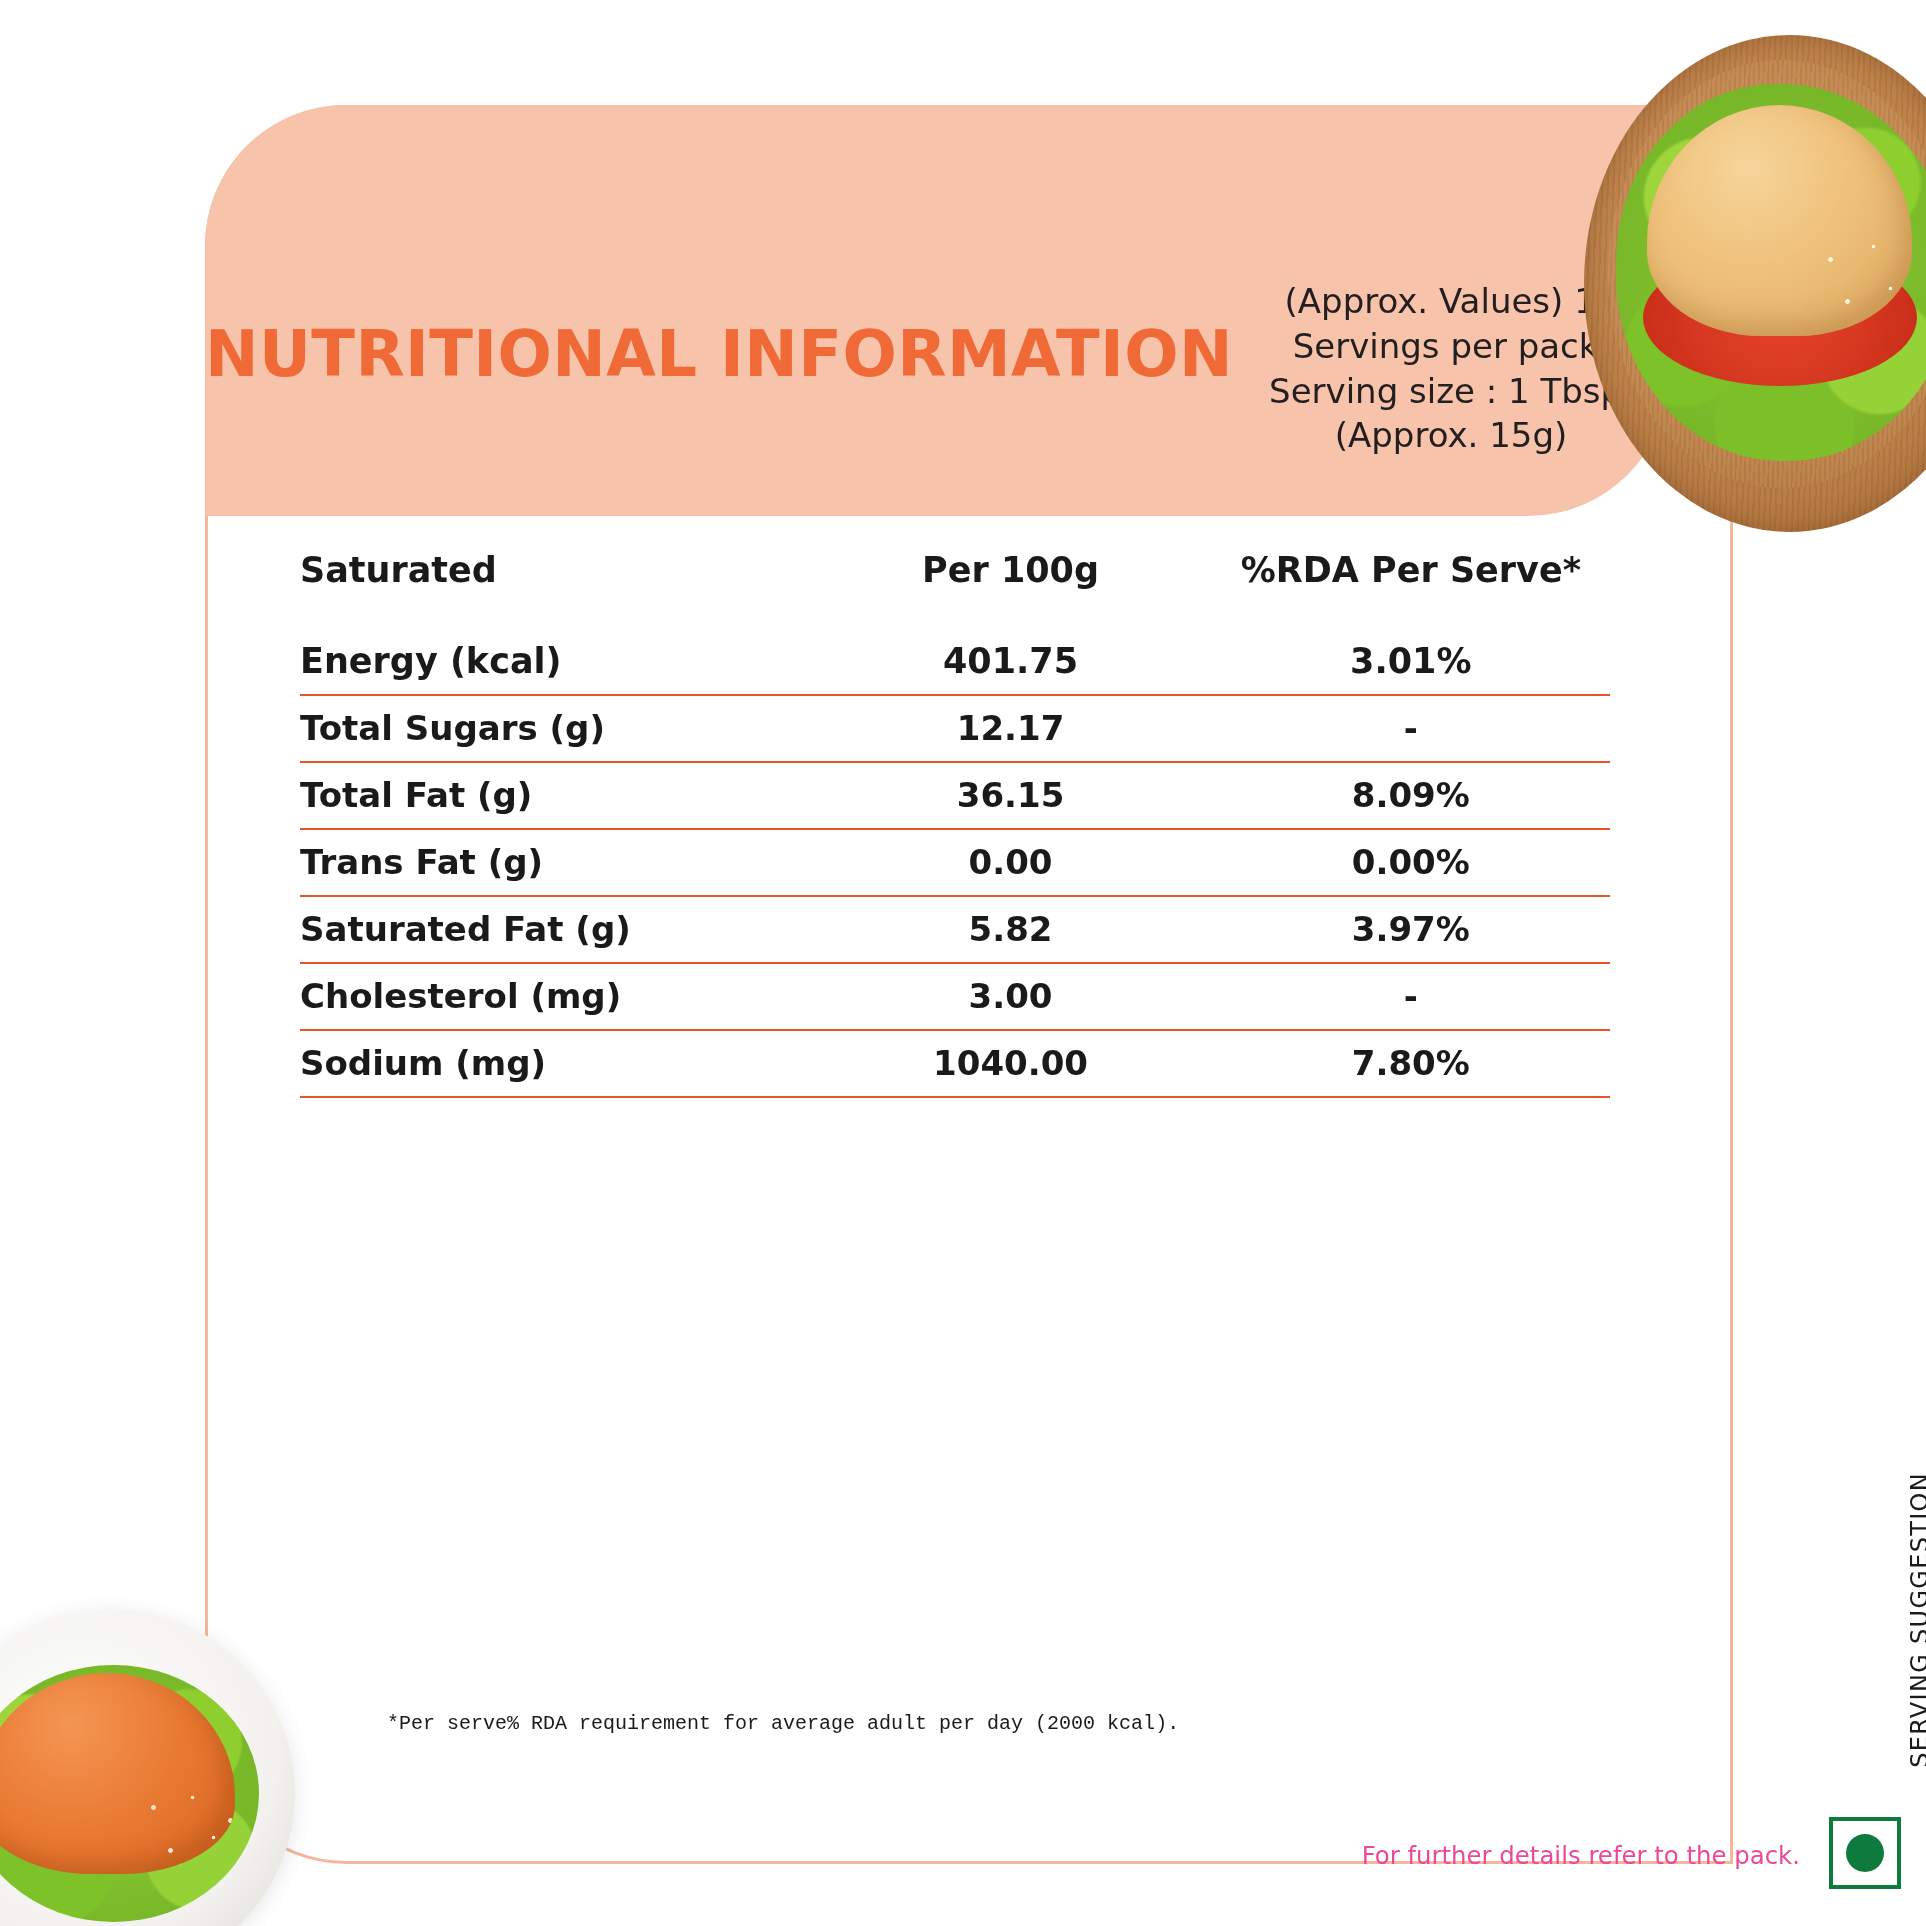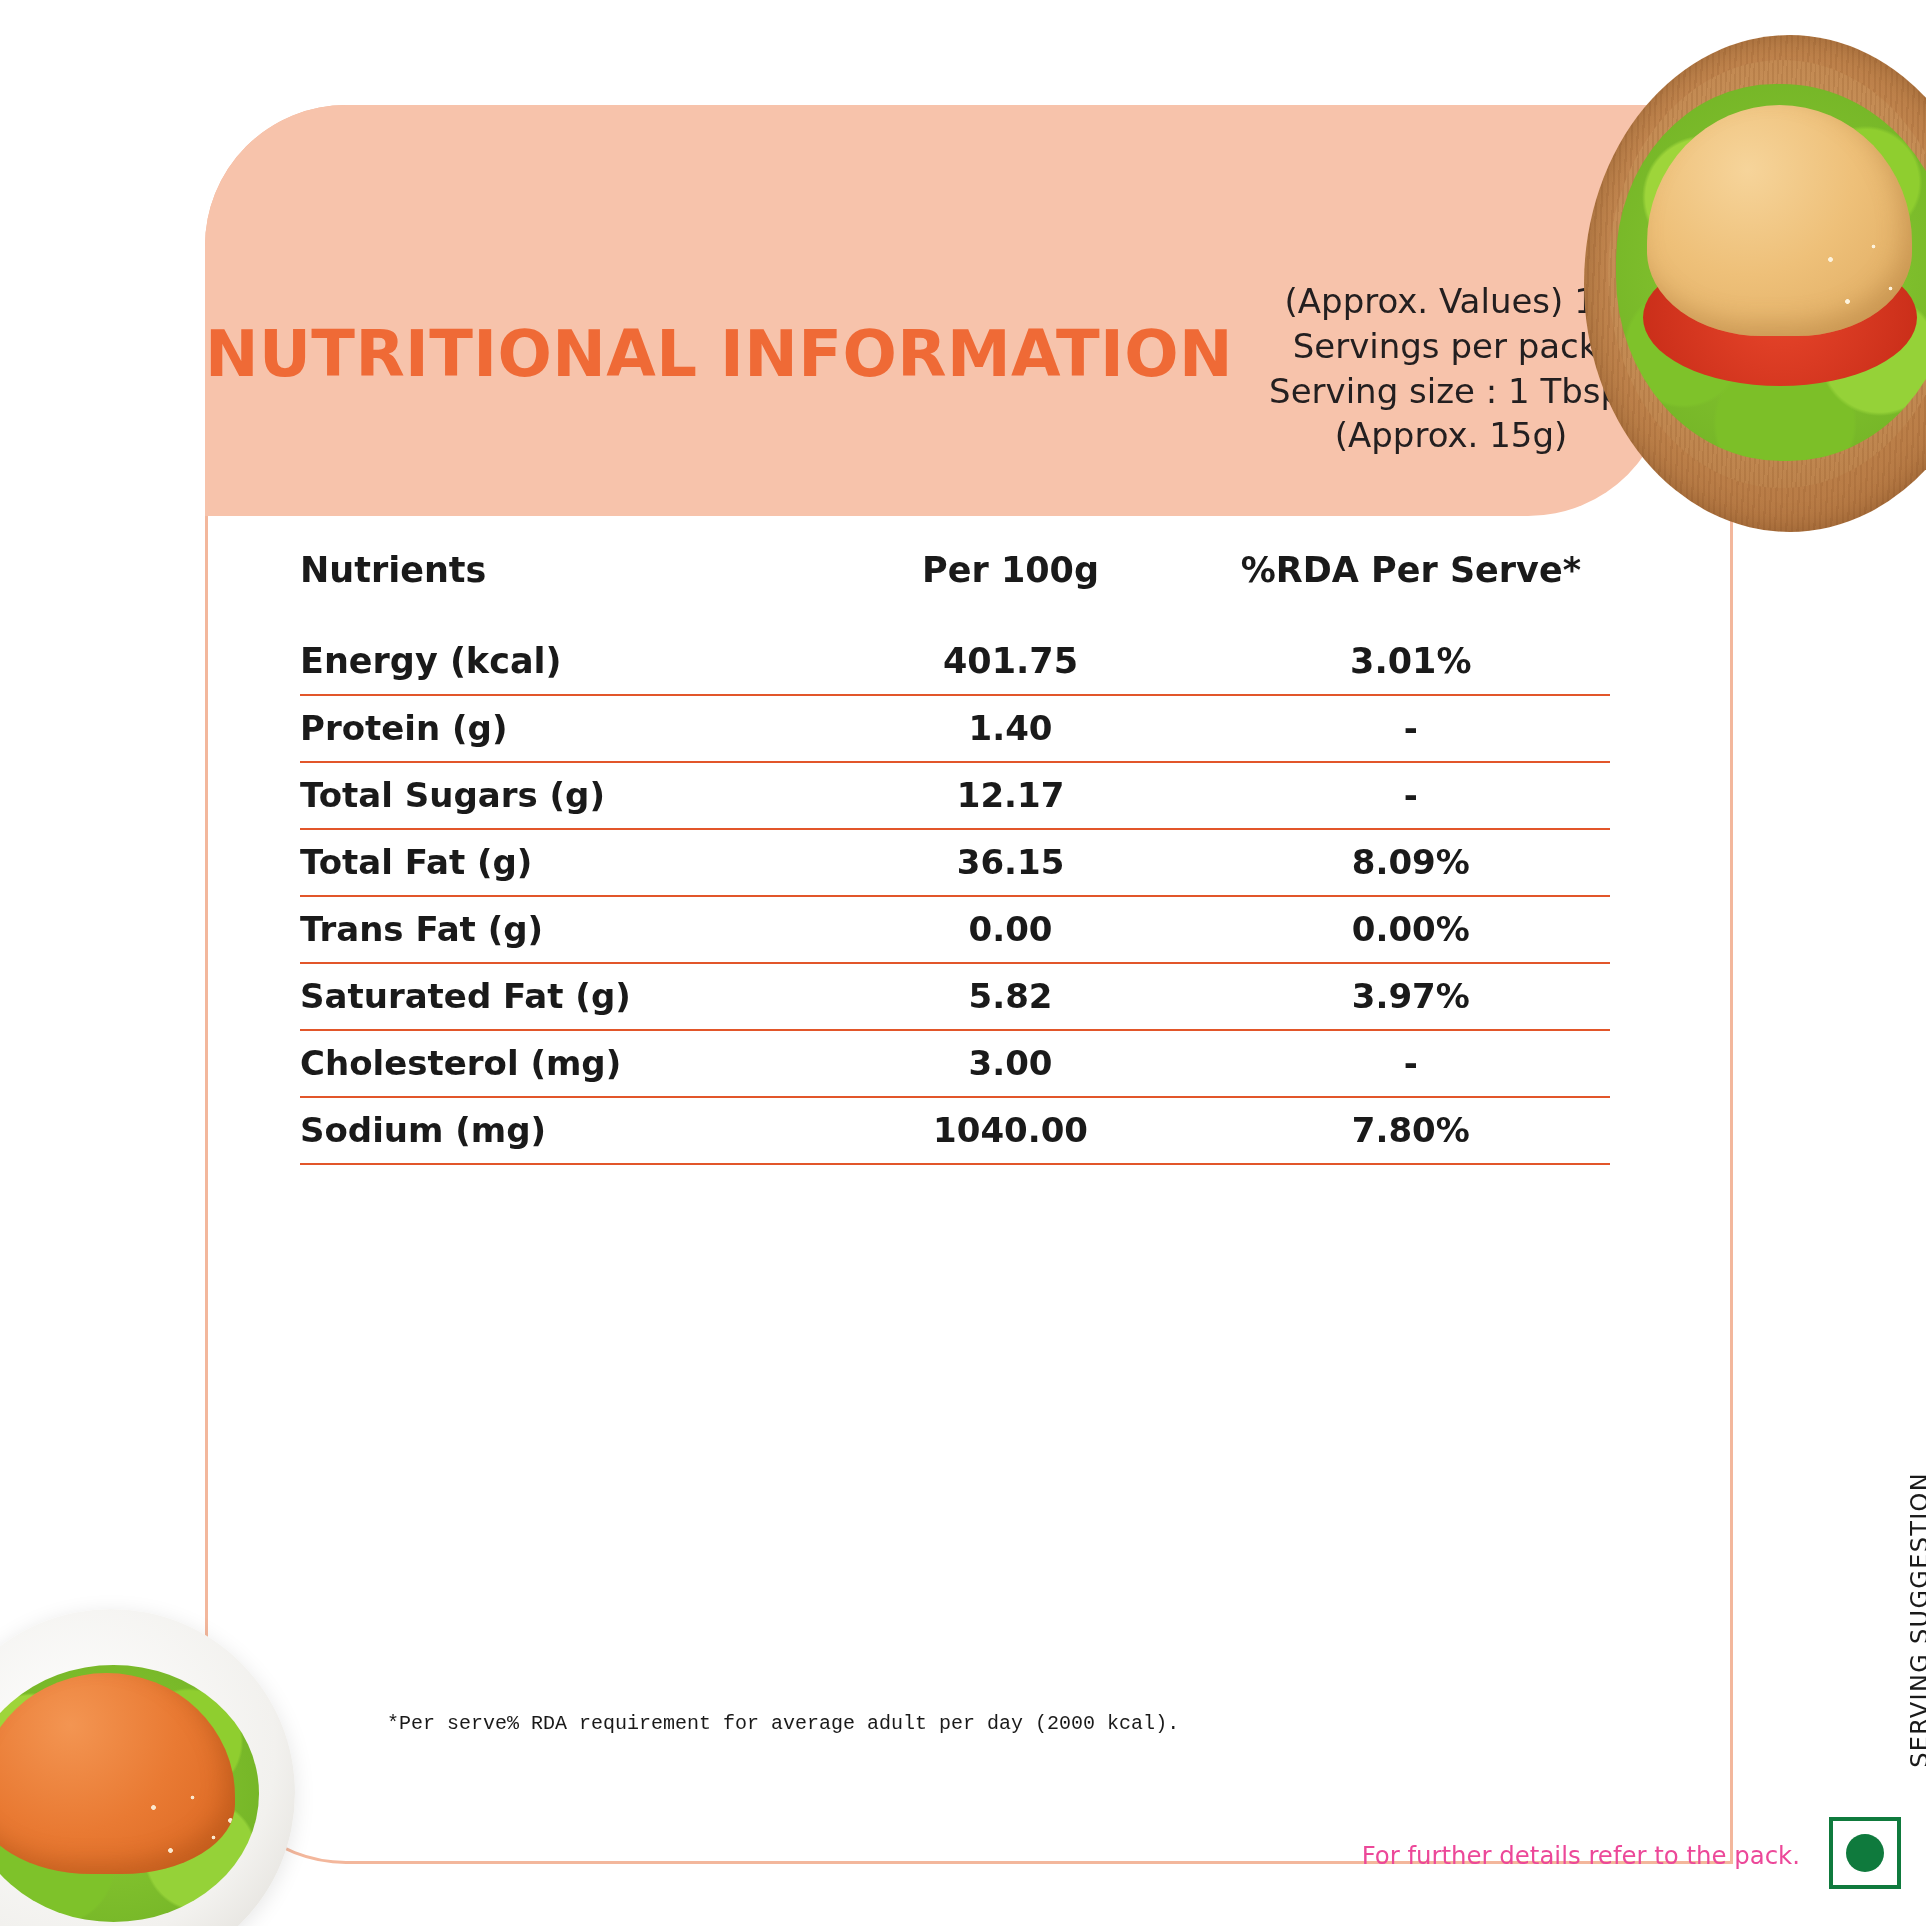--- a/index.html
+++ b/index.html
@@ -356,35 +356,30 @@
 
 <div class="table-wrap">
   <table class="nutri">
     <colgroup>
         <col class="c1">
         <col class="c2">
         <col class="c3">
       </colgroup>
     <thead>
       <tr>
-        <th class="ch-1">Nutrients</th>
+        <th class="ch-1">Saturated</th>
         <th class="ch-2">Per 100g</th>
         <th class="ch-3">%RDA Per Serve*</th>
       </tr>
     </thead>
     <tbody>
       <tr>
         <td class="n">Energy (kcal)</td>
         <td class="v">401.75</td>
         <td class="r">3.01%</td>
-      </tr>
-      <tr>
-        <td class="n">Protein (g)</td>
-        <td class="v">1.40</td>
-        <td class="r">-</td>
       </tr>
       <tr>
         <td class="n">Total Sugars (g)</td>
         <td class="v">12.17</td>
         <td class="r">-</td>
       </tr>
       <tr>
         <td class="n">Total Fat (g)</td>
         <td class="v">36.15</td>
         <td class="r">8.09%</td>

